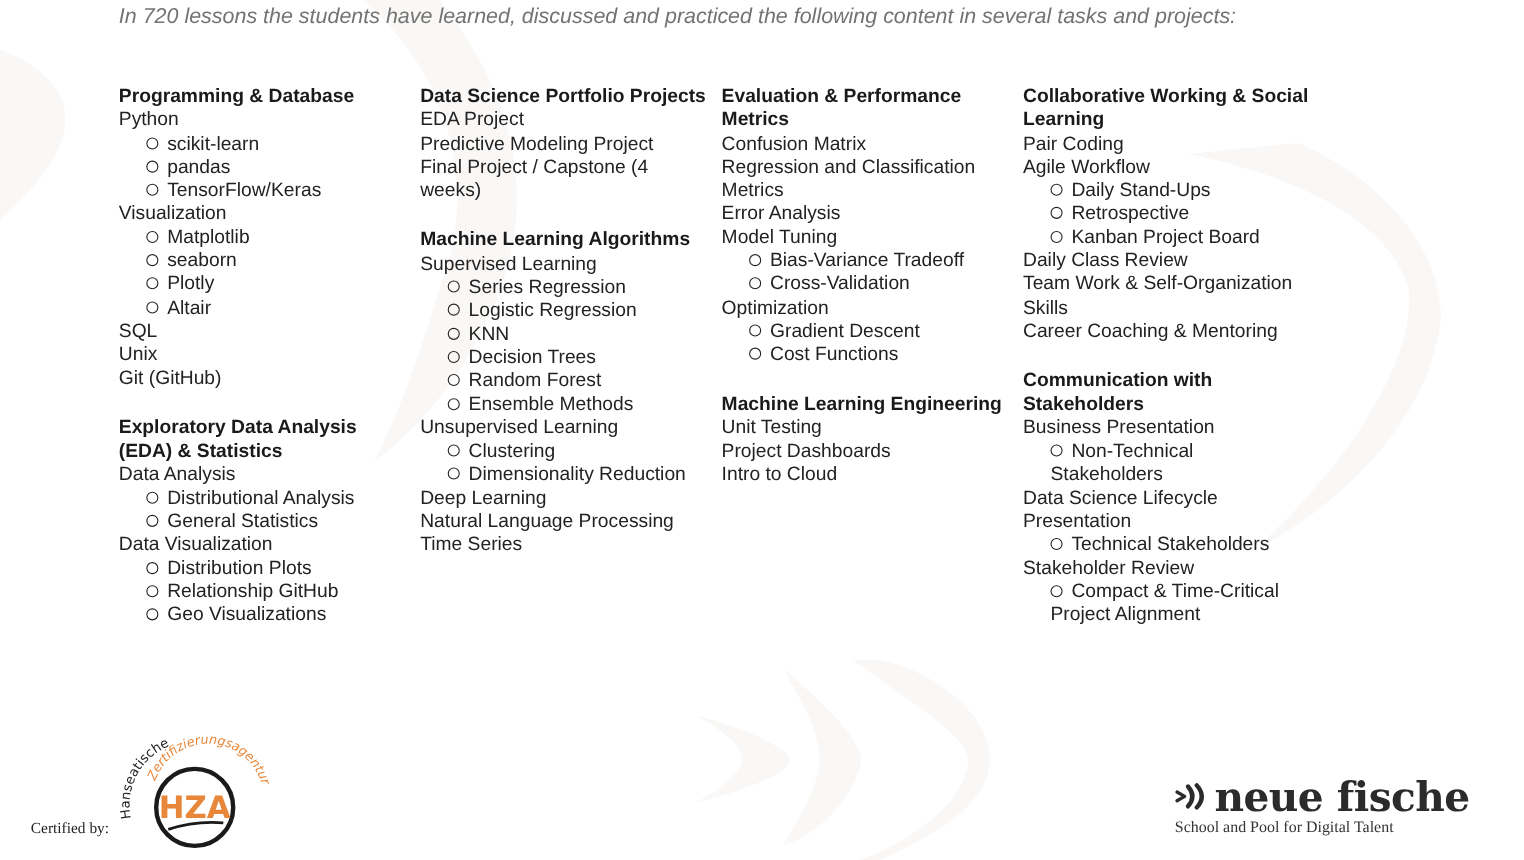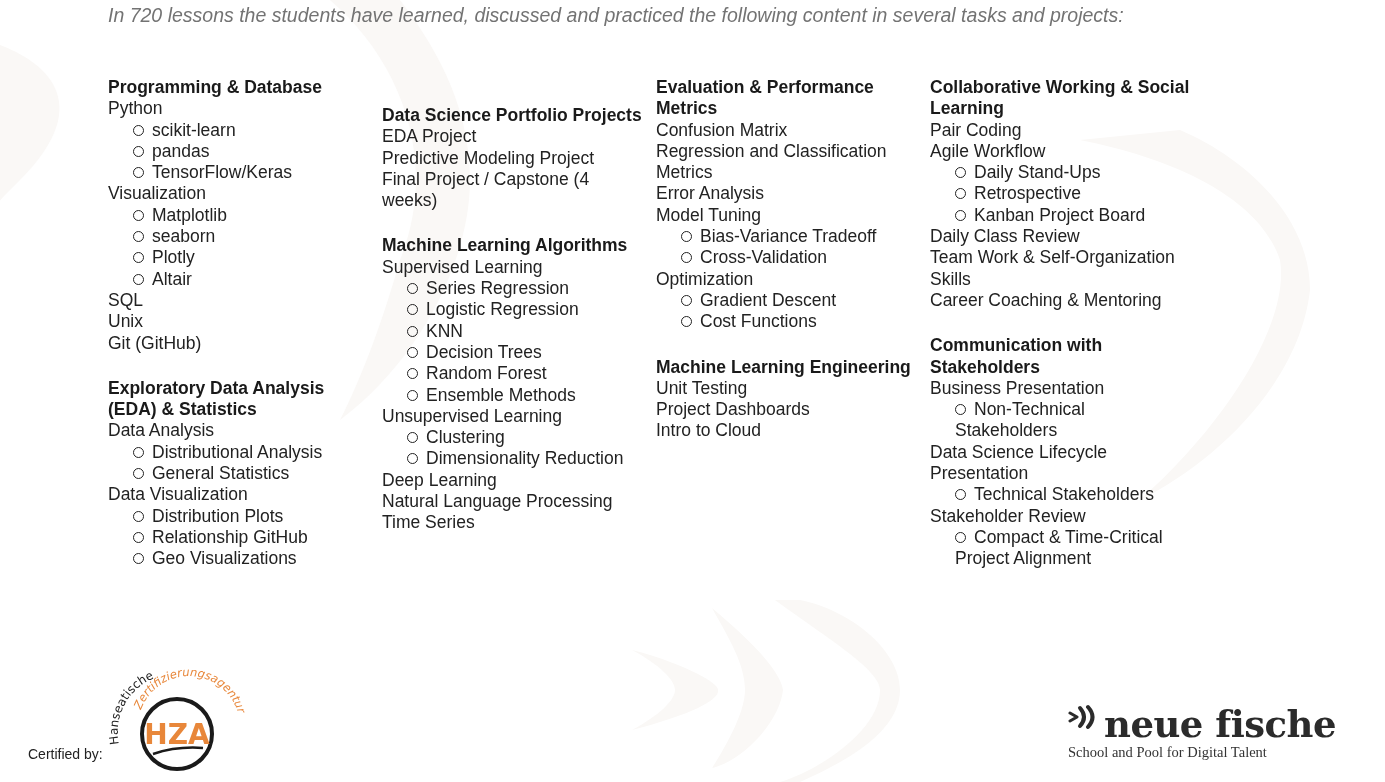--- a/index.html
+++ b/index.html
@@ -8,32 +8,32 @@
     background:#ffffff; color:#222222;
     font-family:"Liberation Sans", "DejaVu Sans", sans-serif;
   }
   .watermark { position:absolute; left:0; top:0; width:1385px; height:782px; z-index:0; pointer-events:none; }
   .content { position:relative; z-index:1; }
   .intro {
     position:absolute; left:108px; top:3px; width:1080px;
     font-size:19.5px; line-height:25px; color:#737373;font-style:italic;
   }
   .col { position:absolute; top:77px; width:262px; font-size:17.5px; line-height:21.3px; color:#222; }
-  .col.c1 { left:108px; } .col.c2 { left:382px;margin-top:28px; } .col.c3 { left:656px; } .col.c4 { left:930px; width:260px; }
+  .col.c1 { left:108px; } .col.c2 { left:382px; } .col.c3 { left:656px; } .col.c4 { left:930px; width:260px; }
   .section { margin-bottom:24px; }
   .section-title { font-weight:bold; color:#1a1a1a; }
   .item { }
   .sub { padding-left:25px; }
   .sub .bullet { display:inline-block; width:11px; height:11px; border:1.6px solid #222; border-radius:50%; margin-right:8px; vertical-align:0px; box-sizing:border-box; }
-  .footer-cert { position:absolute; left:28px; top:746px; font-size:14px; color:#222; }
+  .footer-cert { position:absolute; left:28px; top:746px; font-size:14px; color:#222;font-family:Liberation Serif, serif; }
   .hza { position:absolute; left:105px; top:662px; width:140px; height:118px; }
   .brand { position:absolute; left:1068px; top:704px; }
   .brand-name { font-family:"DejaVu Serif", serif; font-weight:bold; font-size:37px; color:#2b2b2b; letter-spacing:-0.5px; line-height:40px; }
   .brand-tag { font-family:Liberation Serif, serif; font-size:14.5px; color:#333; margin-top:0px; }
-  .brand-row { display:flex; }
+  .brand-row { display:flex; align-items:center; }
   .brand-icon { width:30px; height:26px; margin-right:6px; }
 </style>
 </head>
 <body>
 
 <svg class="watermark" viewBox="0 0 1385 782">
   <g fill="#faf8f6">
     <path d="M0 60 C60 80 90 120 30 170 C70 180 100 140 150 110 Z" opacity="0"></path>
     <path d="M-20 40 Q80 90 20 175 Q-10 215 -20 220 Z"></path>
     <path d="M-10 40 C60 70 110 110 25 170 C-10 200 -10 230 -10 230 L-10 40 Z" opacity="0.0"></path>

